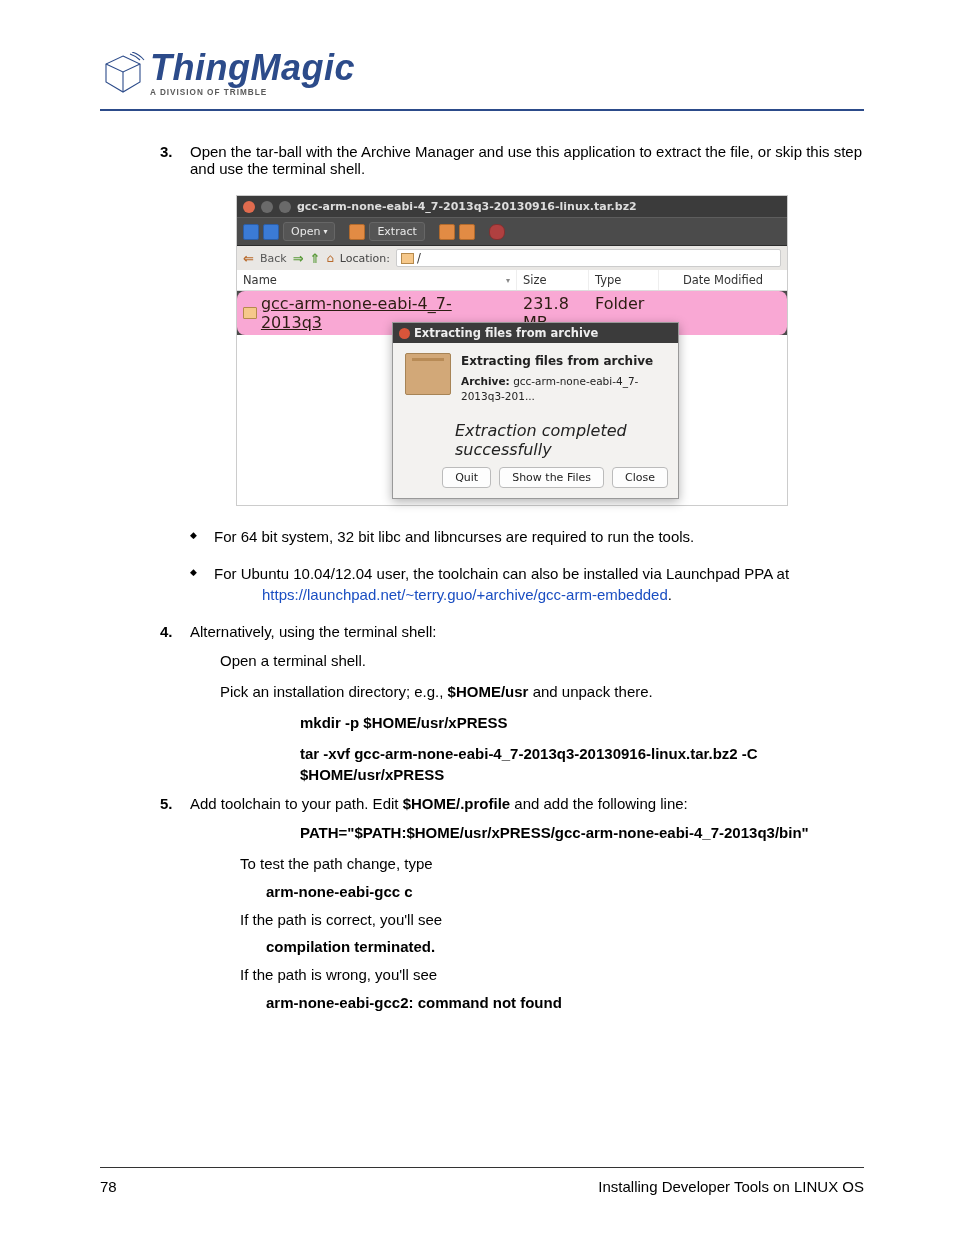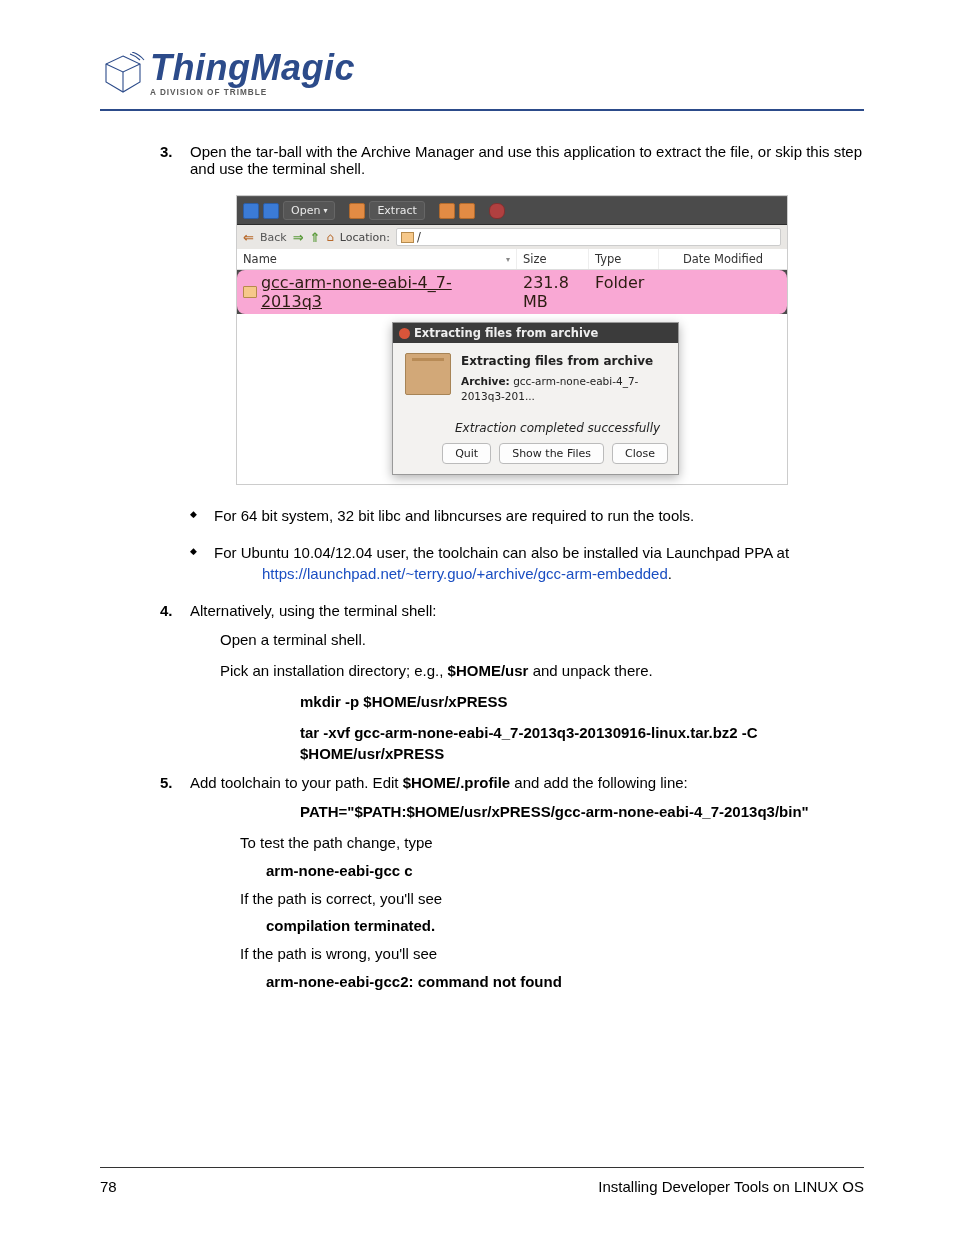--- a/index.html
+++ b/index.html
@@ -216,21 +216,21 @@
     gap:4px;
   }
   .dlg-dot { width:11px; height:11px; border-radius:6px; background:#d9553a; }
   .dlg-body { display:flex; gap:10px; padding:10px 12px 6px 12px; }
   .dlg-icon { width:44px; height:40px; background:#d2a878; border:1px solid #a78456; border-radius:2px; position:relative; }
   .dlg-icon::before { content:""; position:absolute; left:6px; right:6px; top:4px; height:3px; background:#b88b56; }
   .dlg-text { flex:1; line-height:1.4; }
   .dlg-heading { font-weight:bold; font-size:12px; margin-bottom:4px; }
   .dlg-archive-line { font-size:10.5px; margin-bottom:8px; }
   .dlg-archive-line .lbl { font-weight:bold; }
-  .dlg-status { font-style: italic; font-size:12px; margin: 4px 0 8px 62px; }
+  .dlg-status { font-style: italic; font-size:16px; margin: 4px 0 8px 62px; }
   .dlg-buttons { display:flex; gap:8px; justify-content:flex-end; padding: 0 10px 10px 10px; }
   .dlg-btn { background:#fdfdfd; border:1px solid #bbb; border-radius:4px; padding:3px 12px; font-size:11px; color:#222; }
 </style>
 </head>
 <body>
 
 <div class="page">
 
   <div class="header">
     <div class="logo-block">
@@ -251,20 +251,26 @@
   </div>
 
   <div class="content">
 
     <div class="step">
       <span class="step-num">3.</span>
       <span class="step-body">Open the tar-ball with the Archive Manager and use this application to extract the file, or skip this step and use the terminal shell.</span>
     </div>
 
     <div class="archive-window">
+      <div class="win-titlebar">
+        <span class="win-dot win-d1"></span>
+        <span class="win-dot"></span>
+        <span class="win-dot"></span>
+        <span>gcc-arm-none-eabi-4_7-2013q3-20130916-linux.tar.bz2</span>
+      </div>
       <div class="win-toolbar">
         <span class="tb-icon blue"></span>
         <span class="tb-icon blue"></span>
         <span class="tb-btn">
           <span>Open</span>
           <span class="tb-caret">▾</span>
         </span>
         <span style="width:6px"></span>
         <span class="tb-icon"></span>
         <span class="tb-btn">

